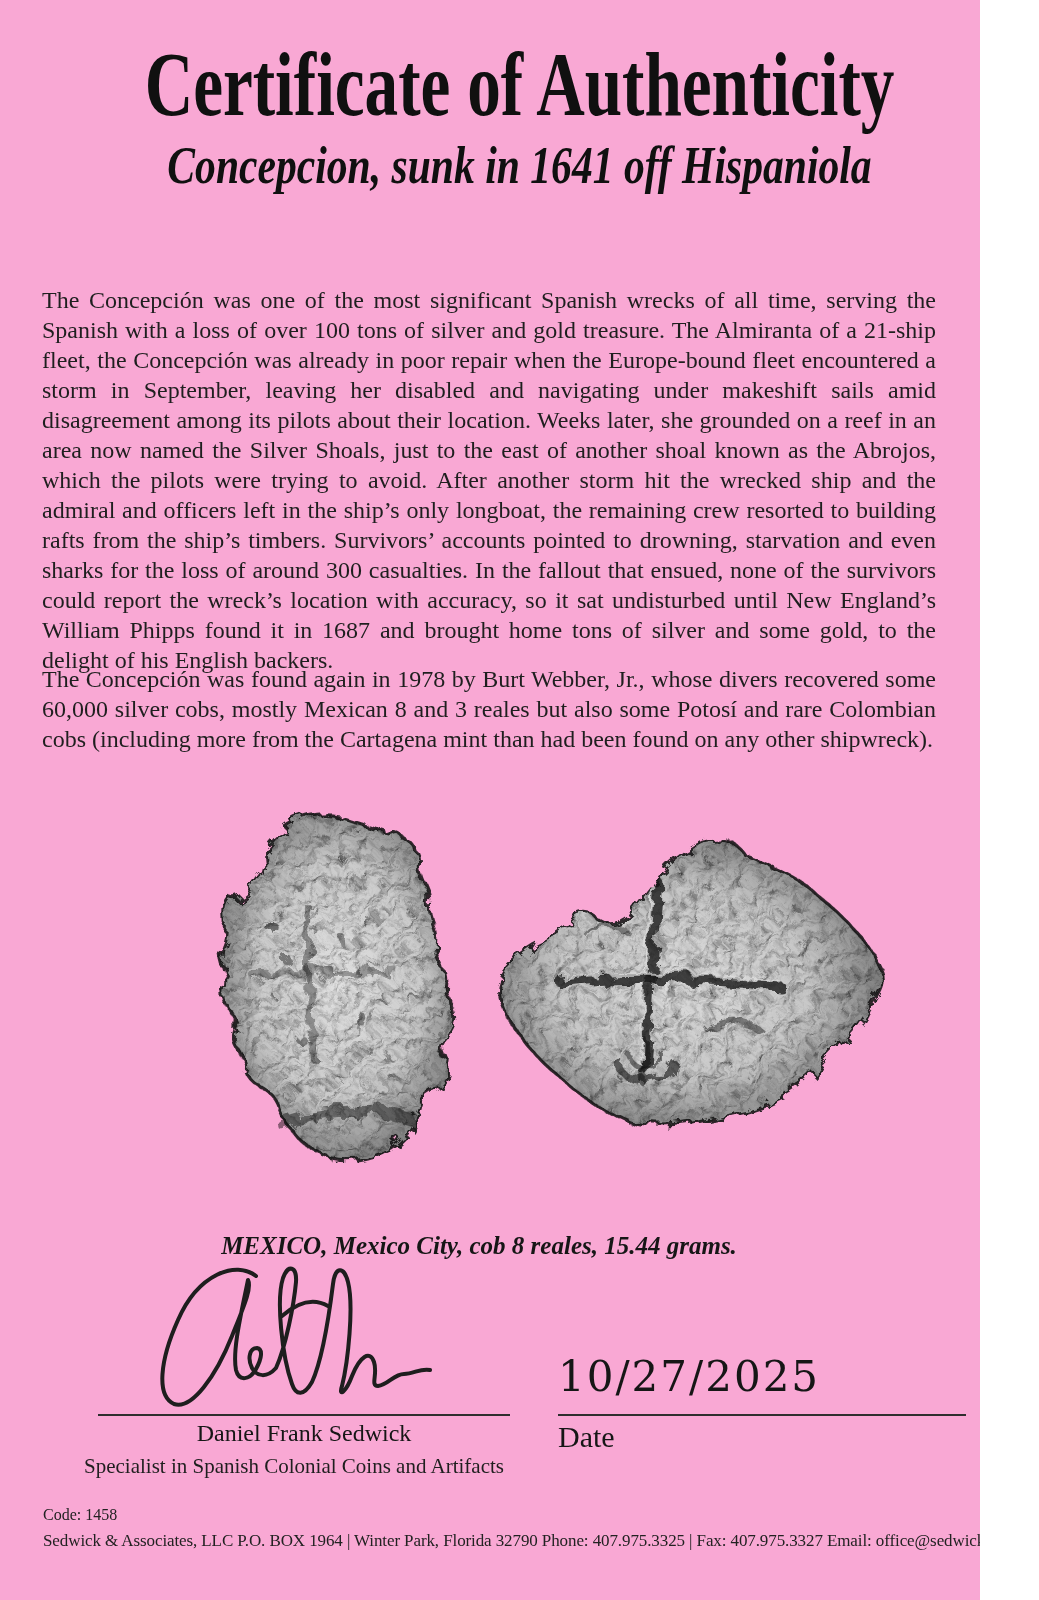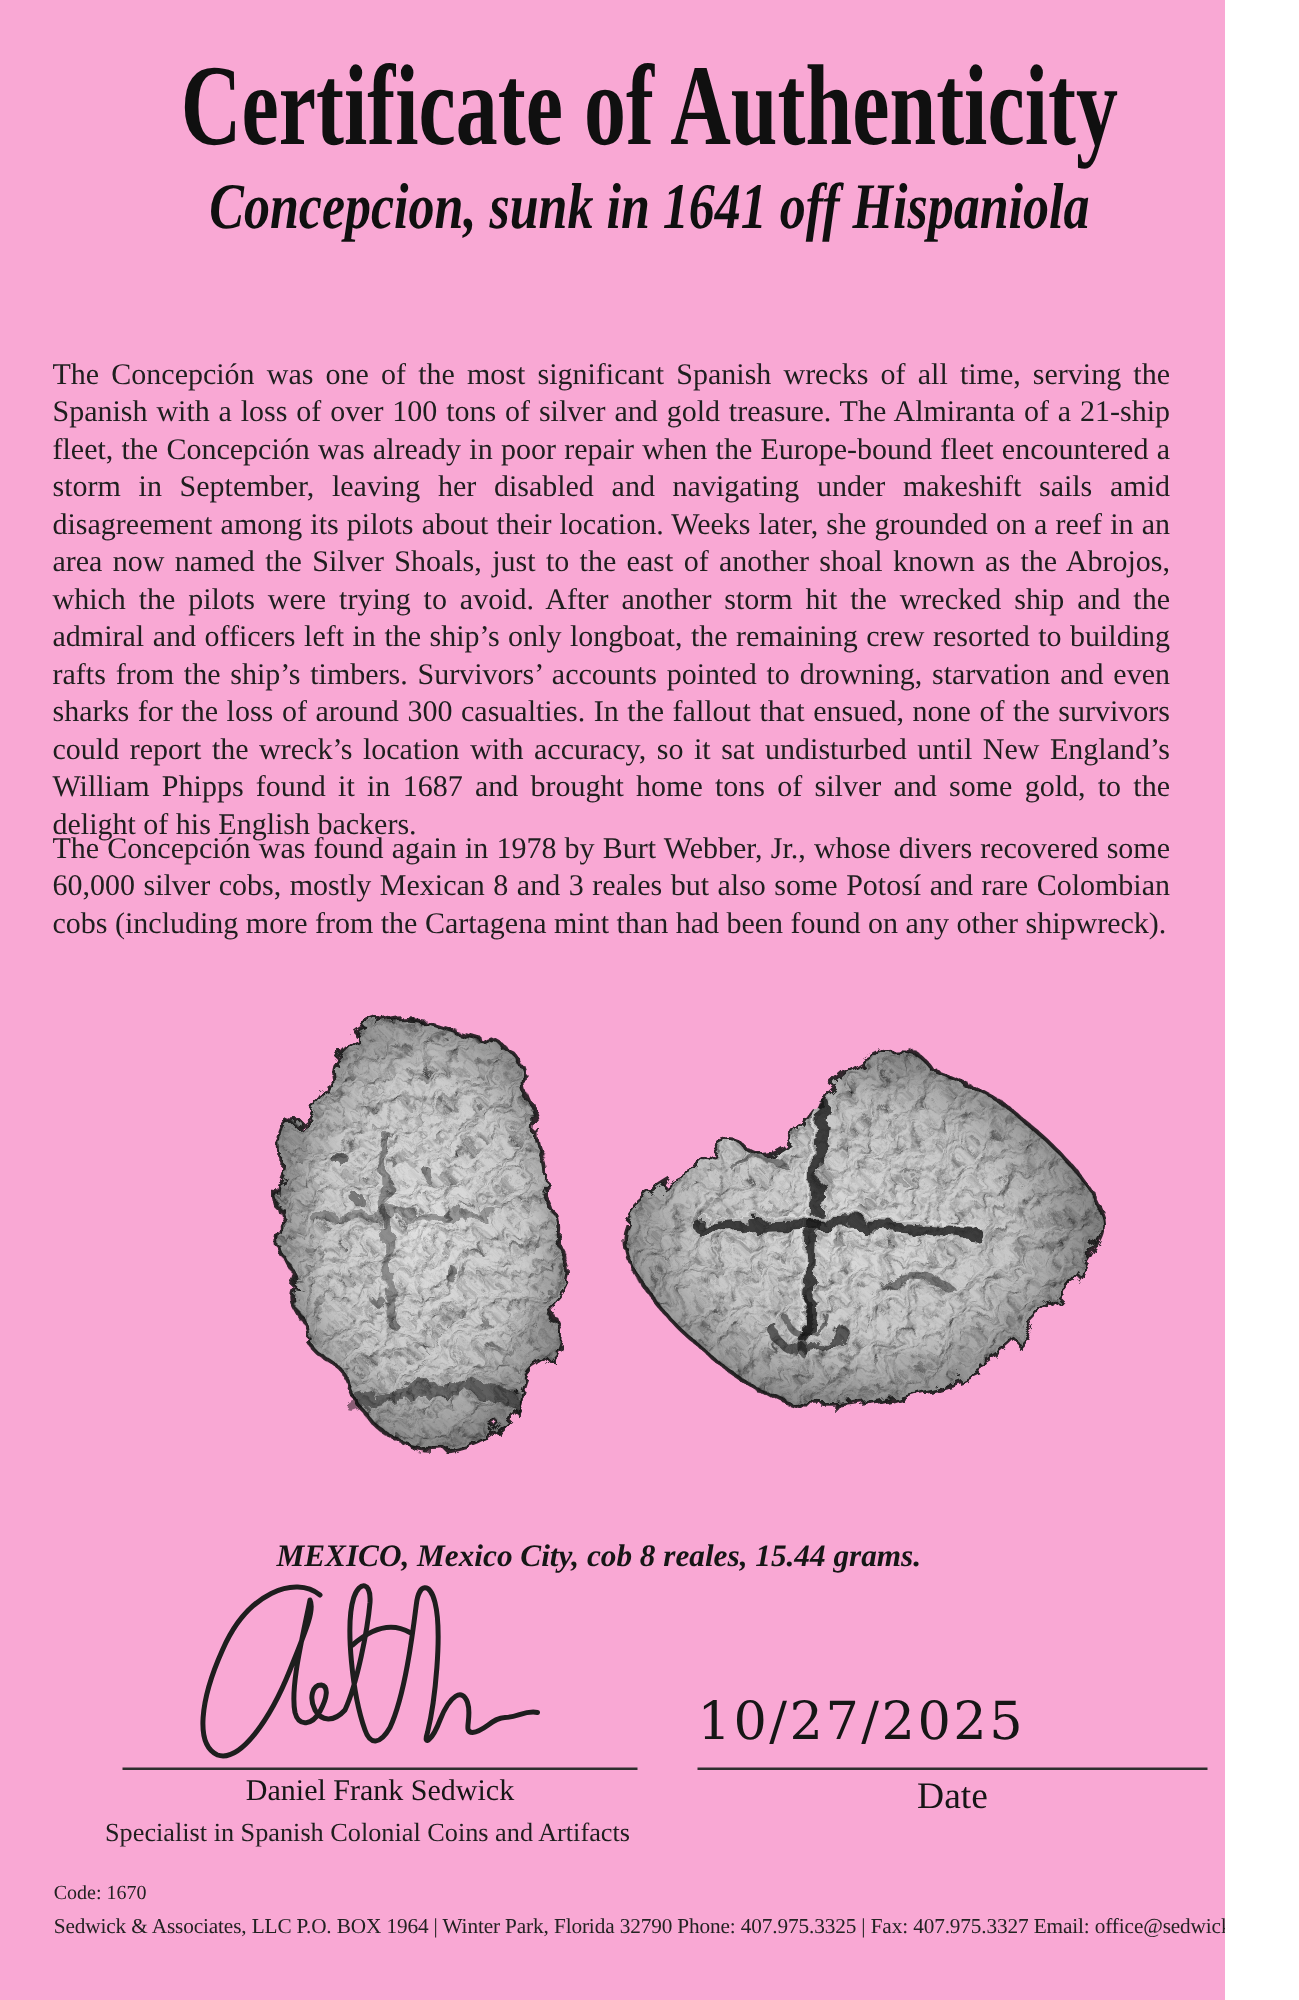--- a/index.html
+++ b/index.html
@@ -95,21 +95,20 @@
     position:absolute;
     top:1352px; left:558px; width:408px;
     font-family:"DejaVu Serif", serif;
     font-size:42px;
     letter-spacing:2px;
     color:#161616;
   }
   .date-label{
     position:absolute;
     top:1420px; left:558px; width:408px;
-    text-align:center;
     font-size:30px;
     color:#161616;
   }
   .footer-code{
     position:absolute;
     top:1506px; left:43px;
     font-size:16px;
     color:#222222;
   }
   .footer-contact{
@@ -215,16 +214,16 @@
 
   <div class="rule rule-left"></div>
   <div class="rule rule-right"></div>
 
   <div class="date-value">10/27/2025</div>
 
   <div class="signer-name">Daniel Frank Sedwick</div>
   <div class="signer-title">Specialist in Spanish Colonial Coins and Artifacts</div>
   <div class="date-label">Date</div>
 
-  <div class="footer-code">Code: 1670</div>
+  <div class="footer-code">Code: 1458</div>
   <div class="footer-contact">Sedwick &amp; Associates, LLC P.O. BOX 1964 | Winter Park, Florida 32790 Phone: 407.975.3325 | Fax: 407.975.3327 Email: office@sedwickcoins.com</div>
 
 </div>
 
 </body></html>

